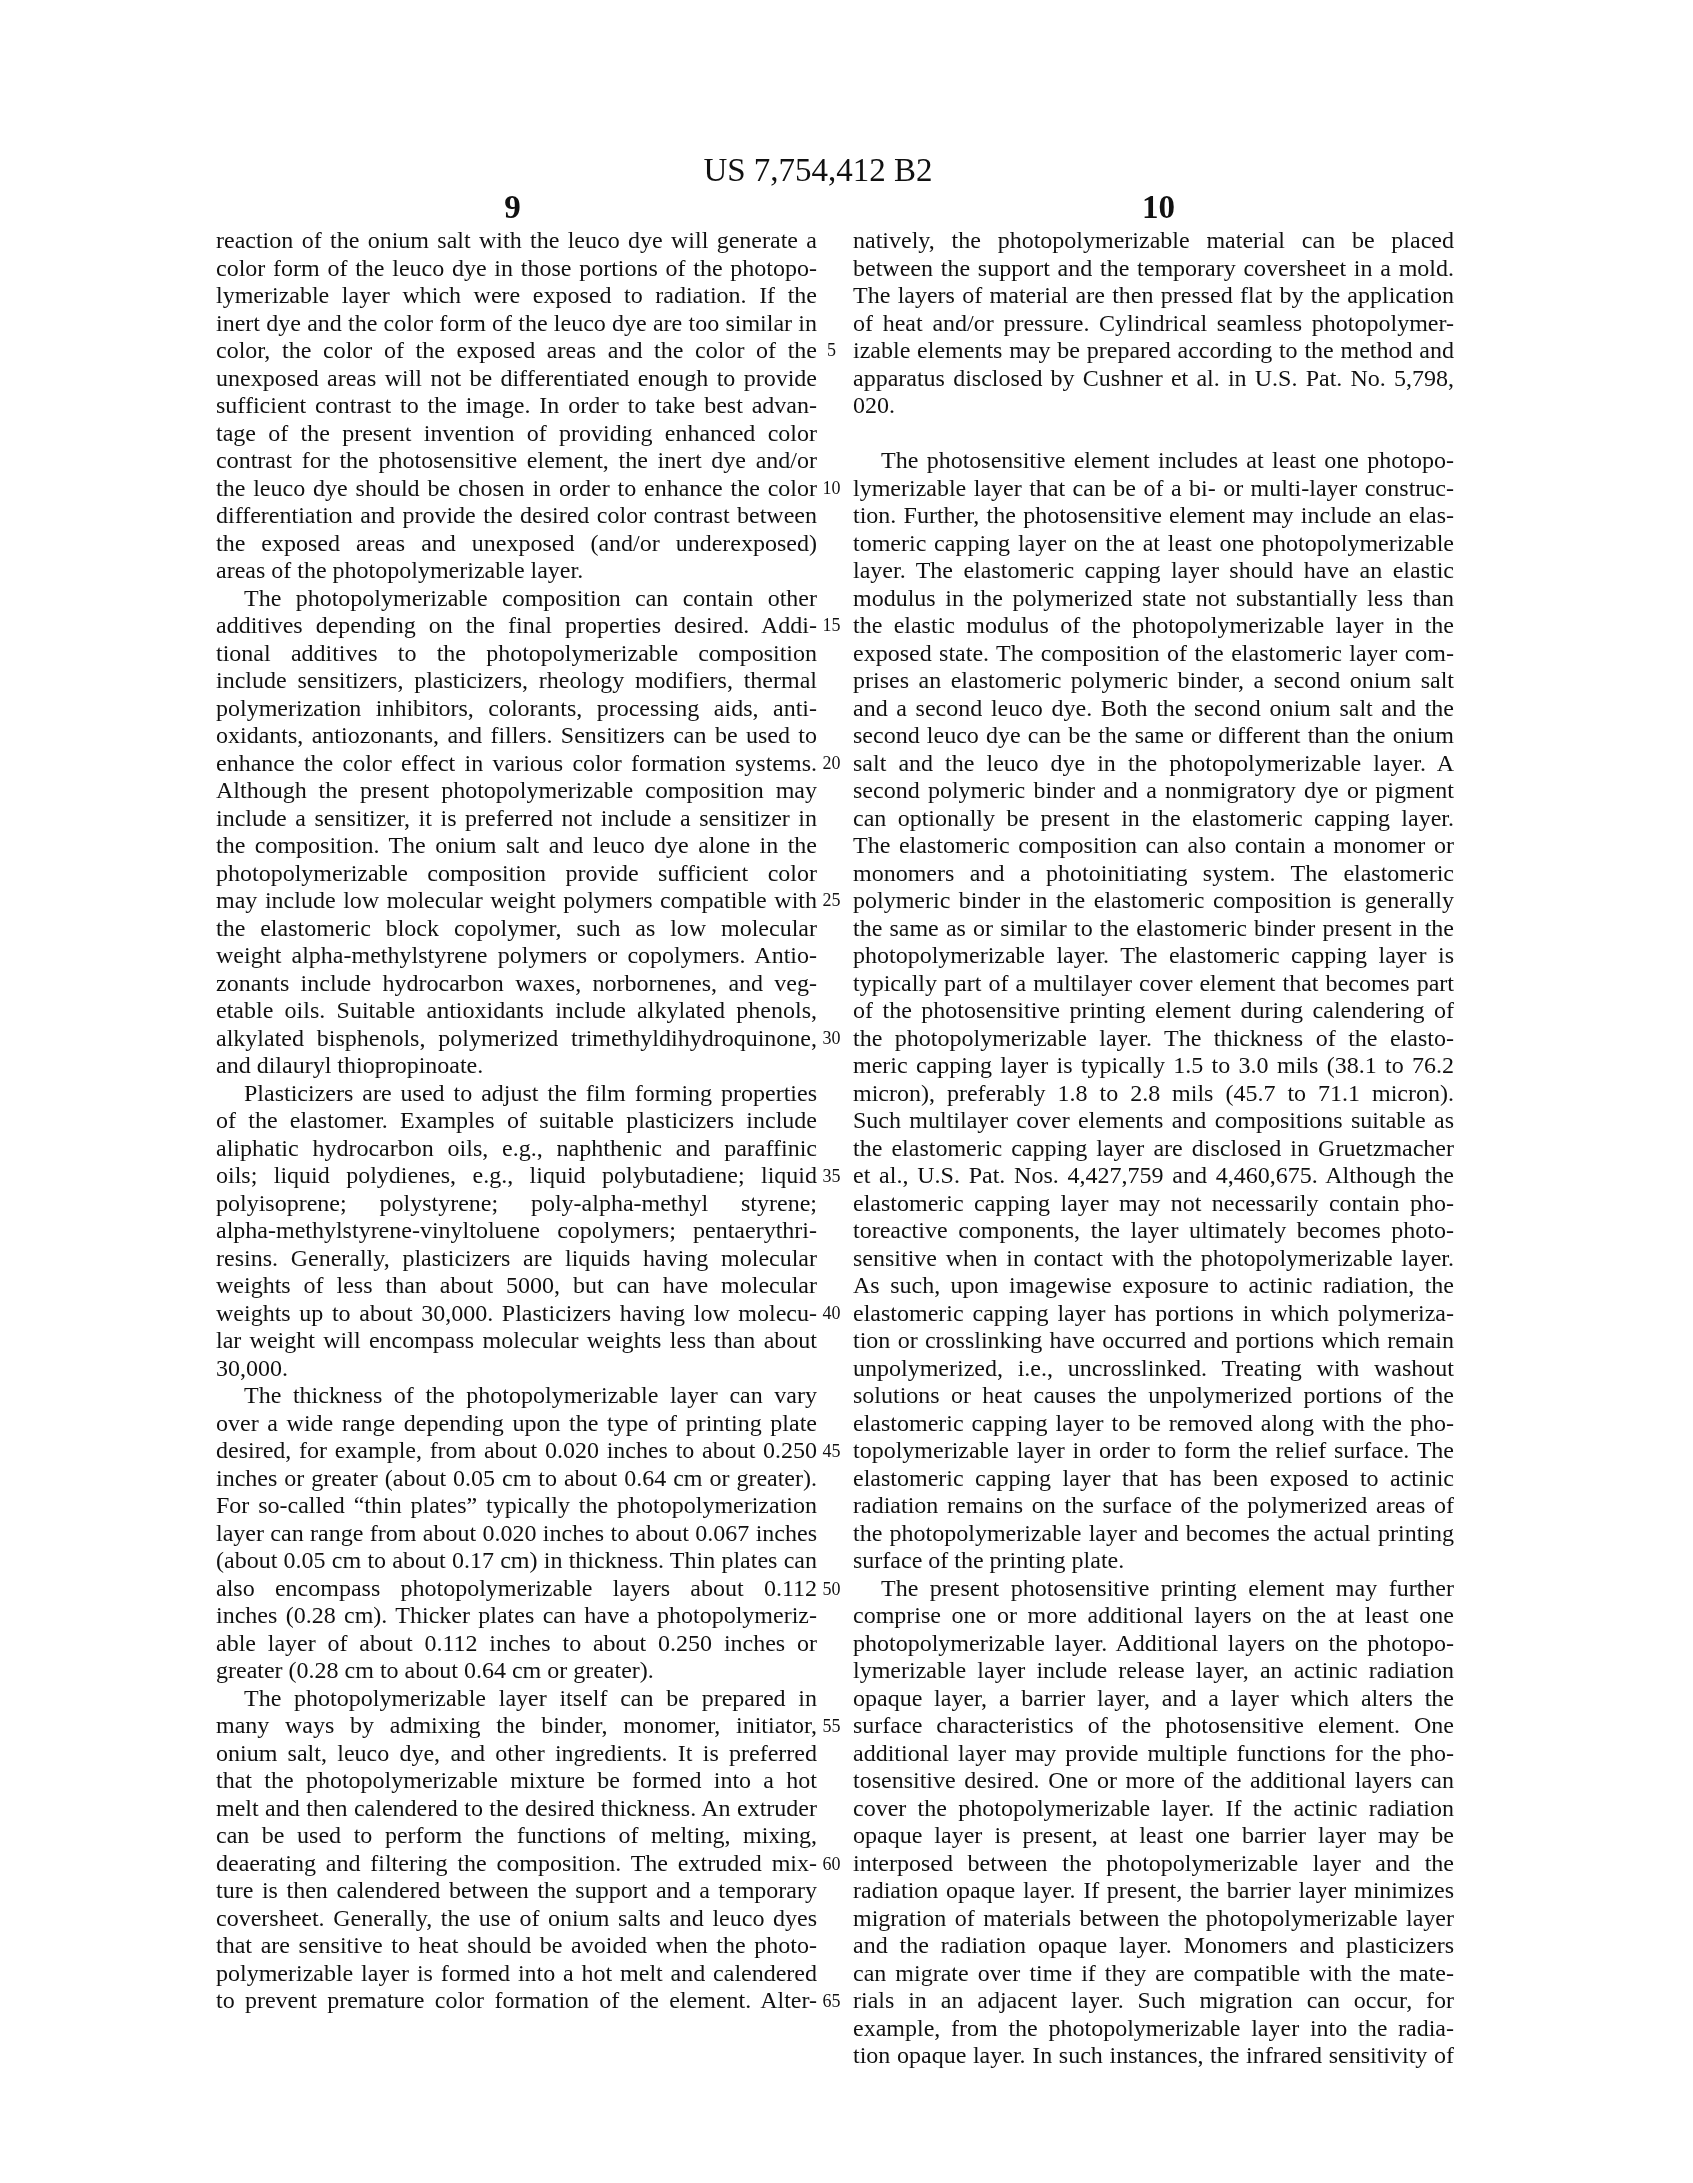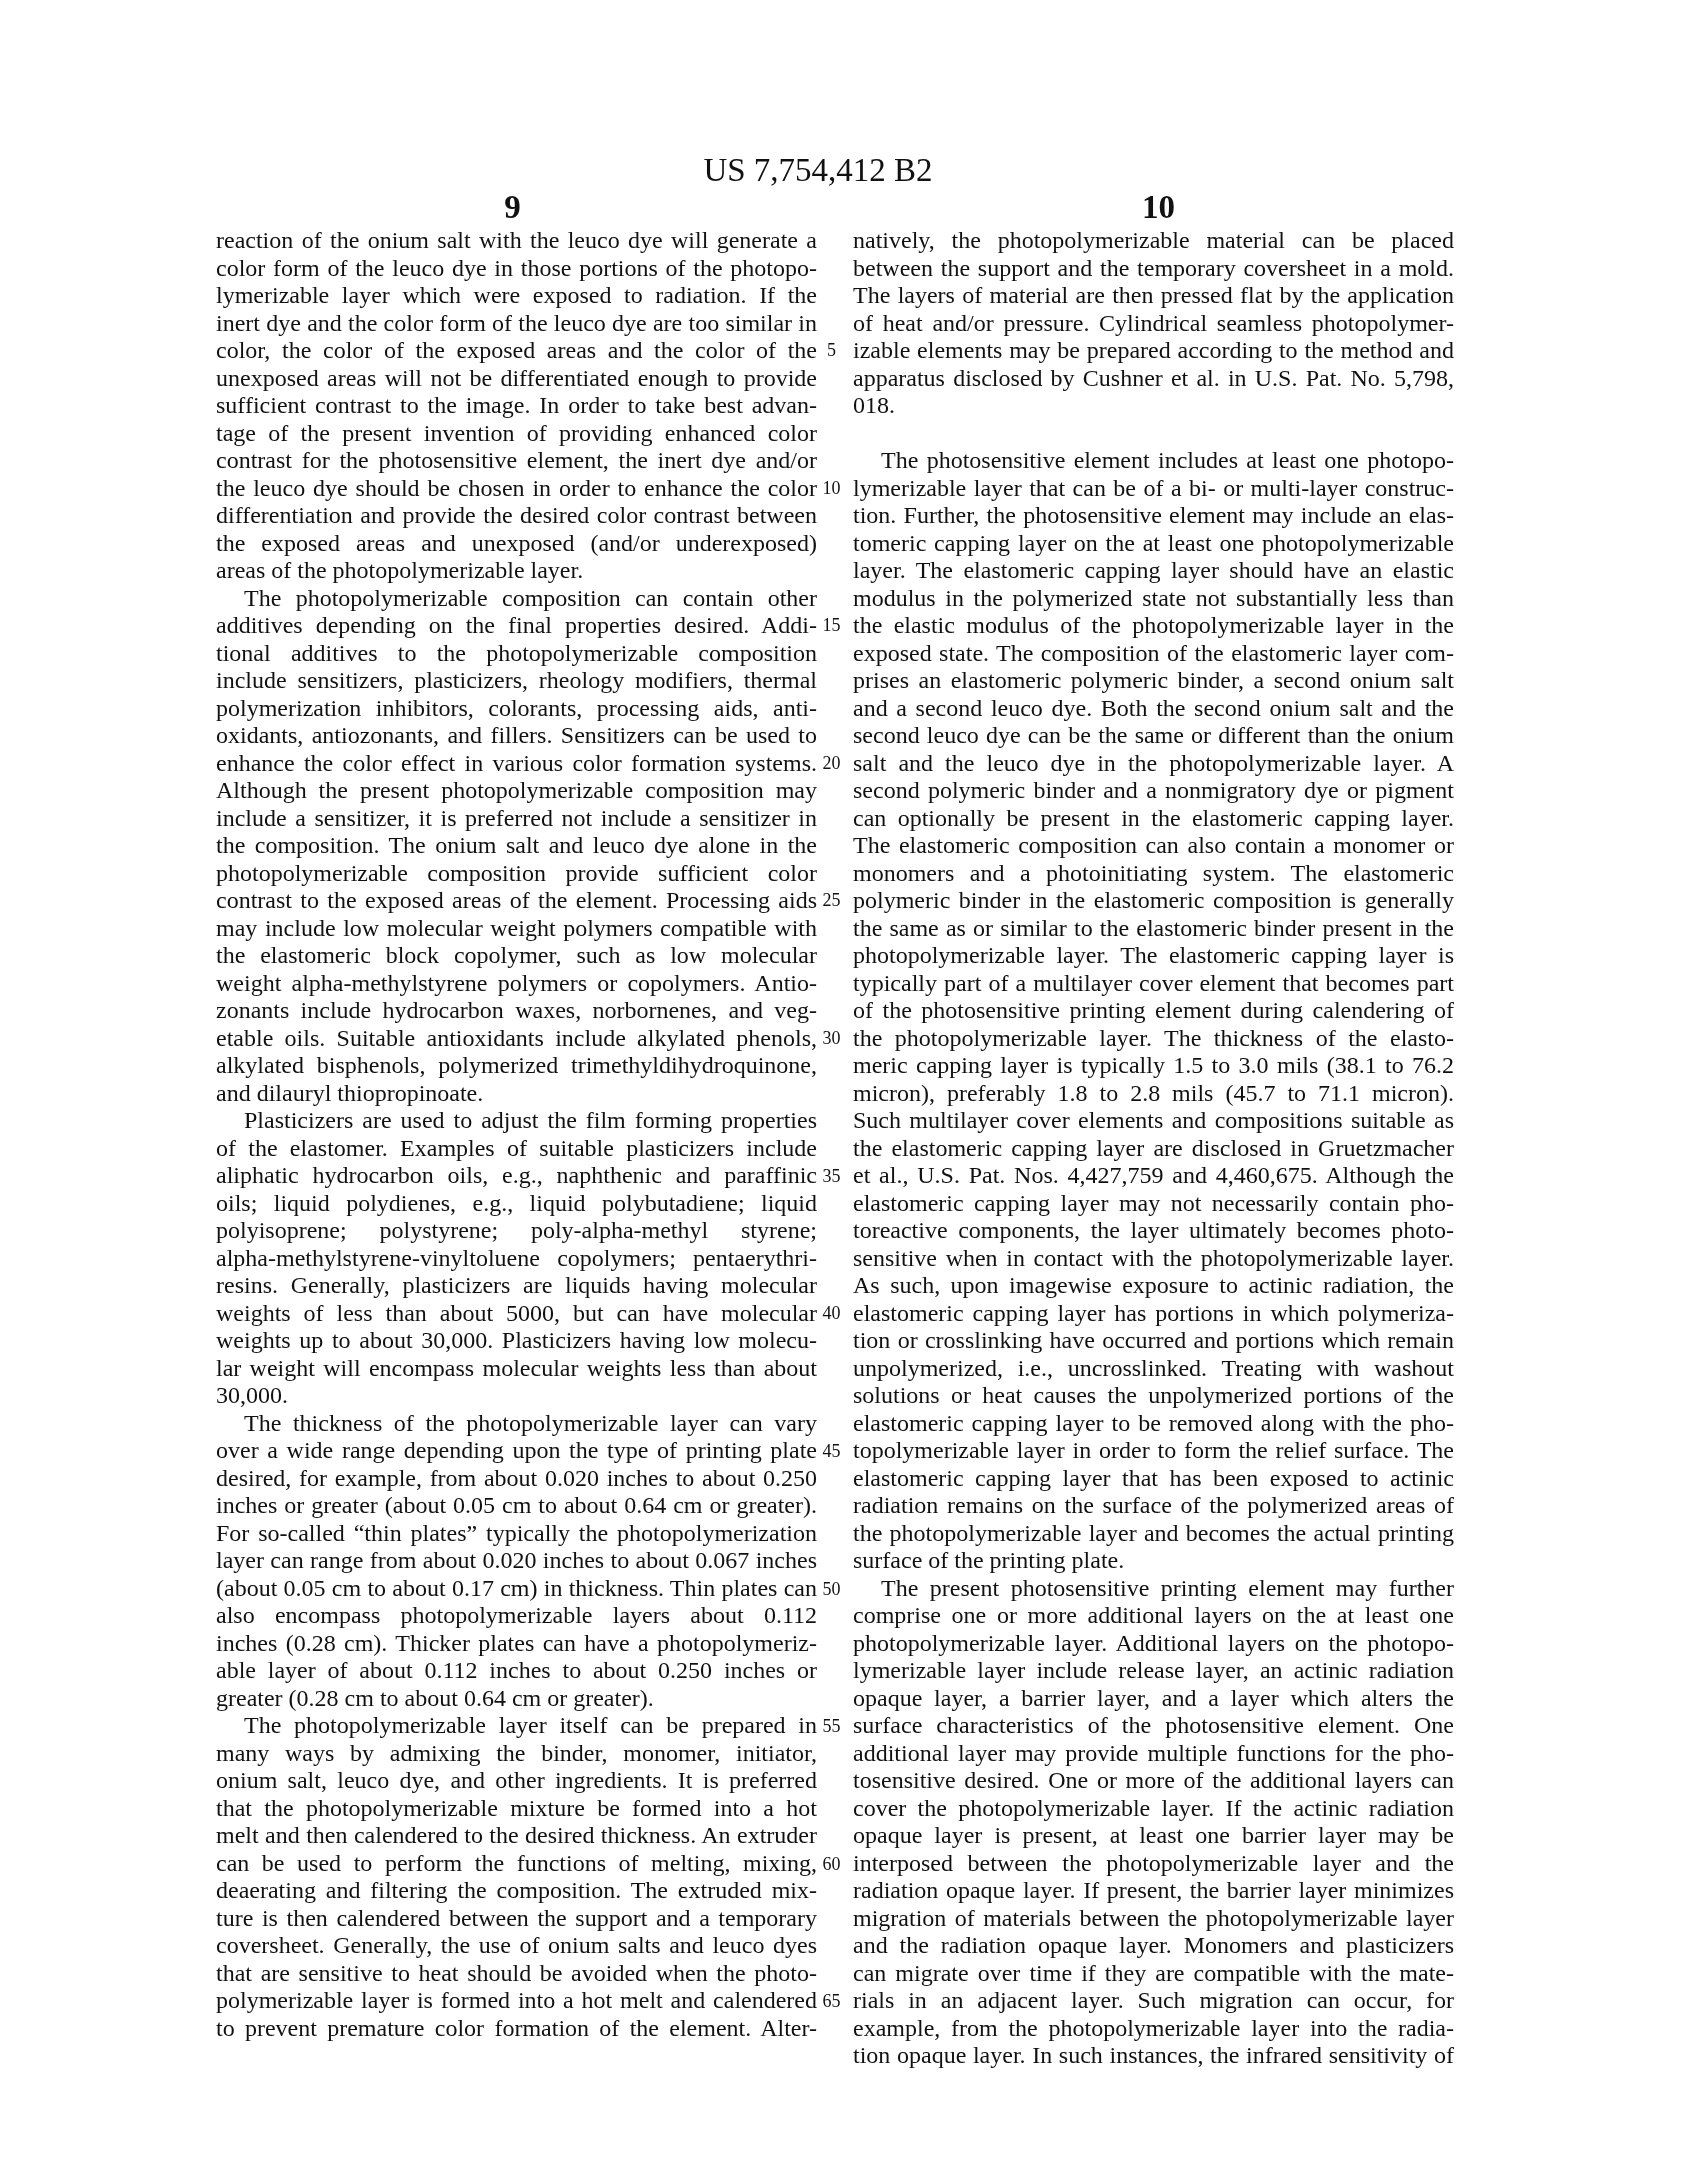--- a/index.html
+++ b/index.html
@@ -41,21 +41,20 @@
     <div class="ln">additives depending on the final properties desired. Addi-</div>
     <div class="ln">tional additives to the photopolymerizable composition</div>
     <div class="ln">include sensitizers, plasticizers, rheology modifiers, thermal</div>
     <div class="ln">polymerization inhibitors, colorants, processing aids, anti-</div>
     <div class="ln">oxidants, antiozonants, and fillers. Sensitizers can be used to</div>
     <div class="ln">enhance the color effect in various color formation systems.</div>
     <div class="ln">Although the present photopolymerizable composition may</div>
     <div class="ln">include a sensitizer, it is preferred not include a sensitizer in</div>
     <div class="ln">the composition. The onium salt and leuco dye alone in the</div>
     <div class="ln">photopolymerizable composition provide sufficient color</div>
-    <div class="ln">contrast to the exposed areas of the element. Processing aids</div>
     <div class="ln">may include low molecular weight polymers compatible with</div>
     <div class="ln">the elastomeric block copolymer, such as low molecular</div>
     <div class="ln">weight alpha-methylstyrene polymers or copolymers. Antio-</div>
     <div class="ln">zonants include hydrocarbon waxes, norbornenes, and veg-</div>
     <div class="ln">etable oils. Suitable antioxidants include alkylated phenols,</div>
     <div class="ln">alkylated bisphenols, polymerized trimethyldihydroquinone,</div>
     <div class="ln end">and dilauryl thiopropinoate.</div>
     <div class="ln ind">Plasticizers are used to adjust the film forming properties</div>
     <div class="ln">of the elastomer. Examples of suitable plasticizers include</div>
     <div class="ln">aliphatic hydrocarbon oils, e.g., naphthenic and paraffinic</div>
@@ -106,21 +105,21 @@
     <div class="gut" style="top: 1851px;">60</div>
     <div class="gut" style="top: 1988px;">65</div>
   </div>
 <div class="col" id="rightcol" style="left:853px;">
     <div class="ln">natively, the photopolymerizable material can be placed</div>
     <div class="ln">between the support and the temporary coversheet in a mold.</div>
     <div class="ln">The layers of material are then pressed flat by the application</div>
     <div class="ln">of heat and/or pressure. Cylindrical seamless photopolymer-</div>
     <div class="ln">izable elements may be prepared according to the method and</div>
     <div class="ln">apparatus disclosed by Cushner et al. in U.S. Pat. No. 5,798,</div>
-    <div class="ln end">018.</div>
+    <div class="ln end">020.</div>
     <div class="ln end blank"></div>
     <div class="ln ind">The photosensitive element includes at least one photopo-</div>
     <div class="ln">lymerizable layer that can be of a bi- or multi-layer construc-</div>
     <div class="ln">tion. Further, the photosensitive element may include an elas-</div>
     <div class="ln">tomeric capping layer on the at least one photopolymerizable</div>
     <div class="ln">layer. The elastomeric capping layer should have an elastic</div>
     <div class="ln">modulus in the polymerized state not substantially less than</div>
     <div class="ln">the elastic modulus of the photopolymerizable layer in the</div>
     <div class="ln">exposed state. The composition of the elastomeric layer com-</div>
     <div class="ln">prises an elastomeric polymeric binder, a second onium salt</div>

